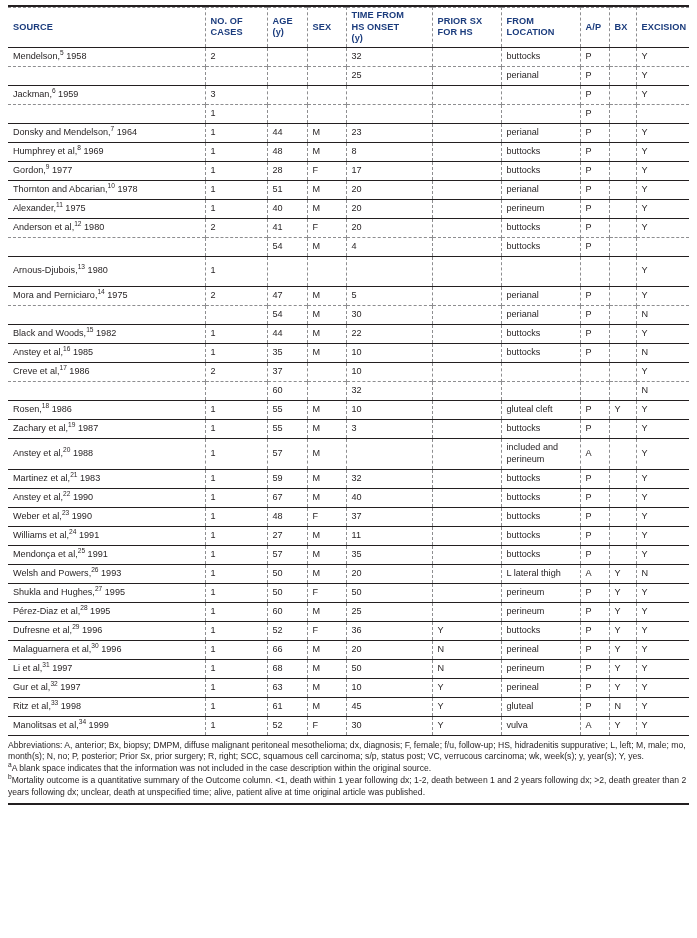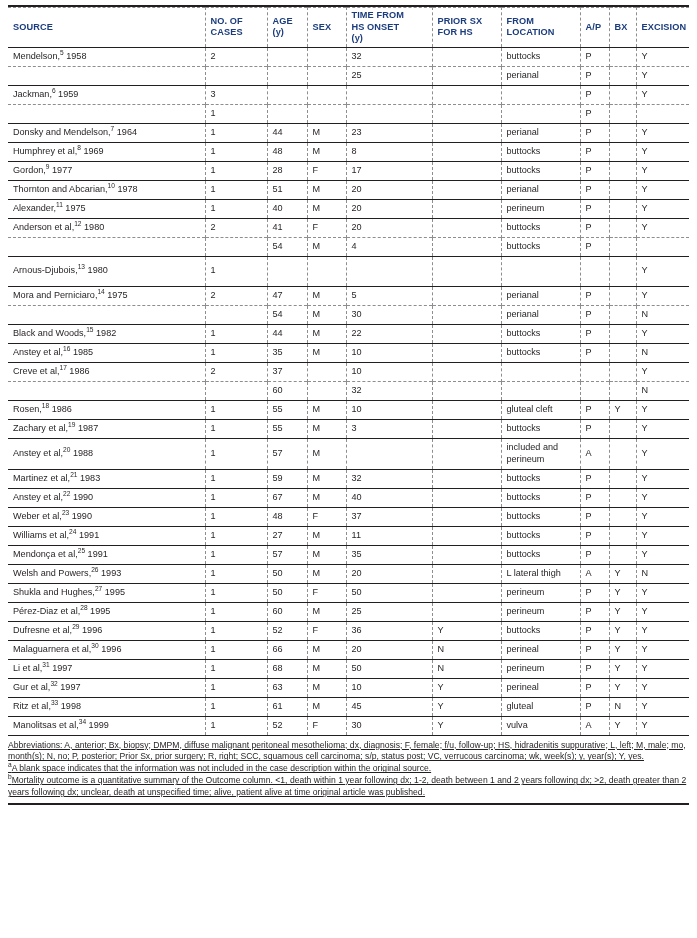--- a/index.html
+++ b/index.html
@@ -79,21 +79,21 @@
 
   .wrap2 { line-height: 10.5px; }
 
   .notes {
     font-size: 8.6px;
     line-height: 11.9px;
     color: #231f20;
     padding: 4px 0 0 0;
     width: 681px;
   }
-  .notes p { margin: 0; text-decoration: underline; }
+  .notes p { margin: 0; }
   .notes sup { font-size: 6.6px; vertical-align: super; line-height: 0; }
   .bottom-rule {
     border-top: 2px solid #231f20;
     margin-top: 4px;
     height: 0;
   }
 </style>
 </head>
 <body>
 

